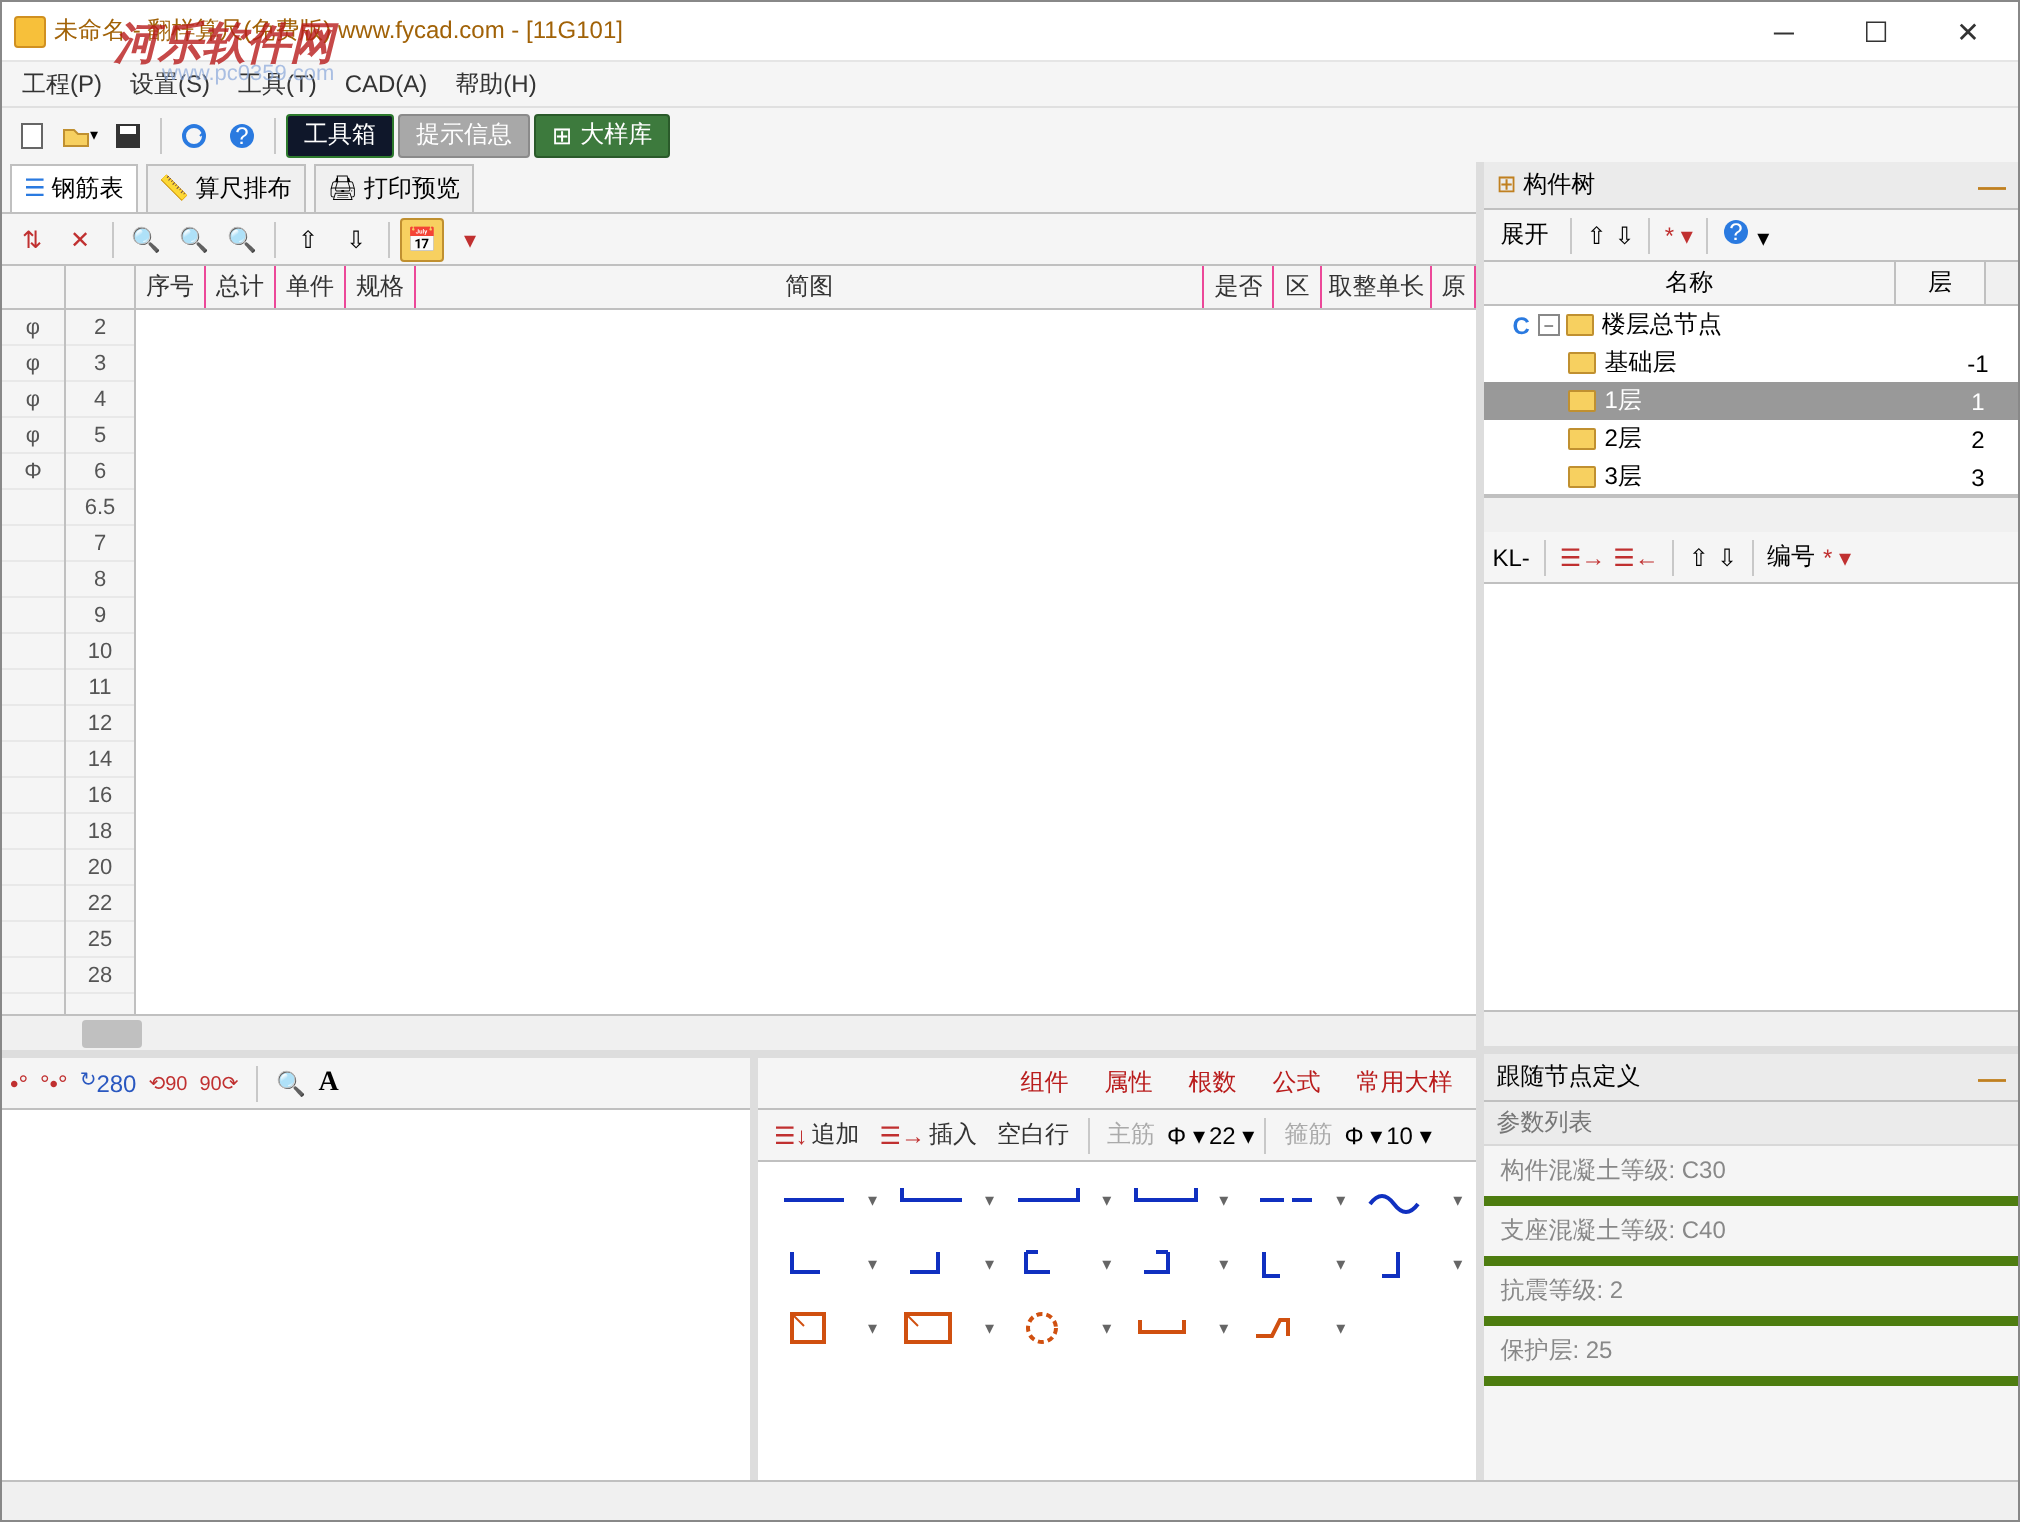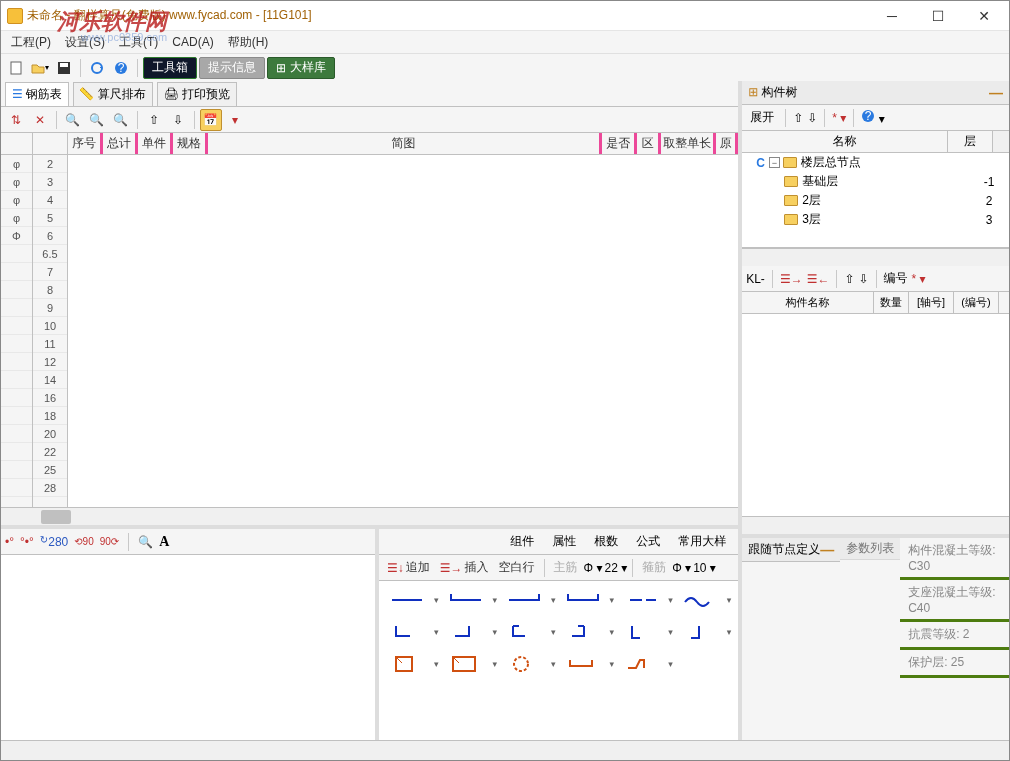--- a/index.html
+++ b/index.html
@@ -21,34 +21,34 @@
 .bigtbn.gray{background:#a8a8a8;border:1px solid #8a8a8a}
 .bigtbn.dgreen{background:#3d7a3d;border:1px solid #2a5a2a}
 .main{display:flex;height:calc(100% - 100px)}
 .leftarea{flex:1;display:flex;flex-direction:column;border-right:4px solid #ddd}
 .rightarea{width:271px;display:flex;flex-direction:column;background:#f5f5f5}
 .tabbar{height:26px;background:#f5f5f5;display:flex;align-items:center;padding:2px 4px;gap:4px;border-bottom:1px solid #c0c0c0}
 .tab{padding:3px 6px;display:flex;align-items:center;gap:3px;background:#fff;border:1px solid #c0c0c0;border-bottom:none}
 .tab.inactive{background:#f0f0f0}
 .toolrow{height:26px;background:#f5f5f5;display:flex;align-items:center;padding:0 4px;gap:2px;border-bottom:1px solid #c0c0c0}
 .tablehdr{height:22px;background:#f5f5f5;display:flex;border-bottom:1px solid #c0c0c0}
-.tablehdr .th{border-right:3px solid #ec4899;display:flex;align-items:center;justify-content:center;color:#333;font-size:12px}
+.tablehdr .th{border-right:1px solid #ec4899;display:flex;align-items:center;justify-content:center;color:#333;font-size:12px}
 .gridarea{flex:1;display:flex;background:#fff;overflow:hidden;position:relative}
 .rowcol{width:32px;background:#f5f5f5;border-right:1px solid #c0c0c0}
 .rowcol .rh{height:18px;border-bottom:1px solid #e8e8e8;display:flex;align-items:center;justify-content:center;font-size:11px;color:#555}
 .gridbody{flex:1;background:#fff;position:relative}
 .hscroll{height:18px;background:#f0f0f0;display:flex;align-items:center;border-top:1px solid #c0c0c0}
 .hscroll .thumb{width:30px;height:14px;background:#c0c0c0;margin-left:40px;border-radius:2px}
 .lower{height:215px;display:flex;border-top:4px solid #ddd}
 .lowerL{width:378px;display:flex;flex-direction:column;border-right:4px solid #ddd}
 .lowerR{flex:1;display:flex;flex-direction:column;background:#f5f5f5}
 .shptoolbar{height:26px;background:#f5f5f5;display:flex;align-items:center;padding:0 4px;gap:6px;border-bottom:1px solid #c0c0c0}
 .btoolbar{height:26px;display:flex;align-items:center;gap:2px;padding:0 4px;background:#f5f5f5;border-bottom:1px solid #c0c0c0}
 .btlnk{padding:2px 4px;color:#333;display:flex;align-items:center;gap:2px}
-.btab{padding:4px 8px;color:#000000}
+.btab{padding:4px 8px;color:#b91c1c}
 .shapegrid{flex:1;background:#fff;padding:6px;display:flex;flex-direction:column;gap:6px}
 .shaperow{display:flex;gap:4px;align-items:center}
 .shapecell{width:44px;height:26px;display:flex;align-items:center;justify-content:center;border:1px solid transparent}
 .shapecell svg{width:38px;height:20px}
 .dd{font-size:9px;color:#666;padding:0 1px}
 .panelhdr{height:24px;background:#ebebeb;display:flex;align-items:center;justify-content:space-between;padding:0 6px;border-bottom:1px solid #c0c0c0}
 .panelhdr .pmin{color:#c08020;font-weight:bold;font-size:14px}
 .rtoolrow{height:26px;display:flex;align-items:center;padding:0 4px;gap:4px;background:#f5f5f5;border-bottom:1px solid #c0c0c0}
 .rtoolrow .lab{padding:0 4px}
 .tree{flex:0 0 95px;background:#fff;overflow:auto;border-bottom:1px solid #c0c0c0}
@@ -59,24 +59,24 @@
 .trow .exp{width:11px;height:11px;border:1px solid #888;display:flex;align-items:center;justify-content:center;font-size:9px;margin-right:3px;color:#555}
 .trow.sel{background:#999;color:#fff}
 .trow .ficon{width:14px;height:11px;background:#f7d060;border:1px solid #c09030;border-radius:1px;margin-right:4px}
 .trow .nm{flex:1}
 .trow .fl{width:40px;text-align:center}
 .klrow{height:26px;display:flex;align-items:center;padding:0 4px;gap:4px;border-bottom:1px solid #c0c0c0;background:#f5f5f5}
 .khdr{height:22px;background:#f5f5f5;display:flex;border-bottom:1px solid #c0c0c0}
 .khdr .th{border-right:1px solid #c0c0c0;display:flex;align-items:center;justify-content:center;font-size:11px}
 .kbody{flex:1;background:#fff}
 .rscroll{height:18px;background:#f0f0f0;border-top:1px solid #c0c0c0}
-.defpanel{flex:1;display:flex;flex-direction:row;border-top:4px solid #ddd}
+.defpanel{flex:1;display:flex;flex-direction:column;border-top:4px solid #ddd}
 .paramhdr{height:22px;background:#ebebeb;padding:2px 6px;color:#777;border-bottom:1px solid #d8d8d8}
 .paramlist{flex:1;background:#f5f5f5;overflow:hidden}
-.paramlist .prow{padding:4px 8px;color:#888;border-bottom:3px solid #4d7c0f;font-size:12px}
+.paramlist .prow{padding:4px 8px;color:#888;border-bottom:5px solid #4d7c0f;font-size:12px}
 .statusbar{height:20px;background:#f0f0f0;border-top:1px solid #c0c0c0}
 </style>
 </head>
 <body>
 
 <div class="watermark">河乐软件网</div>
 <div class="watermark-sub">www.pc0359.com</div>
 
 <div class="titlebar">
   <div class="icn"></div>
@@ -423,20 +423,28 @@
           <span class="nm">楼层总节点</span>
         </div>
         <div class="trow">
           <span class="indent"></span>
           <span class="indent"></span>
           <span class="indent"></span>
           <span class="ficon"></span>
           <span class="nm">基础层</span>
           <span class="fl">-1</span>
         </div>
+        <div class="trow sel">
+          <span class="indent"></span>
+          <span class="indent"></span>
+          <span class="indent"></span>
+          <span class="ficon"></span>
+          <span class="nm">1层</span>
+          <span class="fl">1</span>
+        </div>
         <div class="trow">
           <span class="indent"></span>
           <span class="indent"></span>
           <span class="indent"></span>
           <span class="ficon"></span>
           <span class="nm">2层</span>
           <span class="fl">2</span>
         </div>
         <div class="trow">
           <span class="indent"></span>
@@ -453,27 +461,20 @@
       <span>KL-</span>
       <div class="tsep"></div>
       <span style="color:#c03030">☰→</span>
       <span style="color:#c03030">☰←</span>
       <div class="tsep"></div>
       <span>⇧</span>
       <span>⇩</span>
       <div class="tsep"></div>
       <span>编号</span>
       <span style="color:#c03030"><span>*</span> ▾</span>
-    </div>
-    <div class="khdr">
-      <div class="th" style="flex:1">构件名称</div>
-      <div class="th" style="width:35px">数量</div>
-      <div class="th" style="width:45px">[轴号]</div>
-      <div class="th" style="width:45px">(编号)</div>
-      <div style="width:10px"></div>
     </div>
     <div class="kbody"></div>
     <div class="rscroll"></div>
 
     <div class="defpanel">
       <div class="panelhdr">
         <span>跟随节点定义</span>
         <span class="pmin">—</span>
       </div>
       <div class="paramhdr">参数列表</div>

